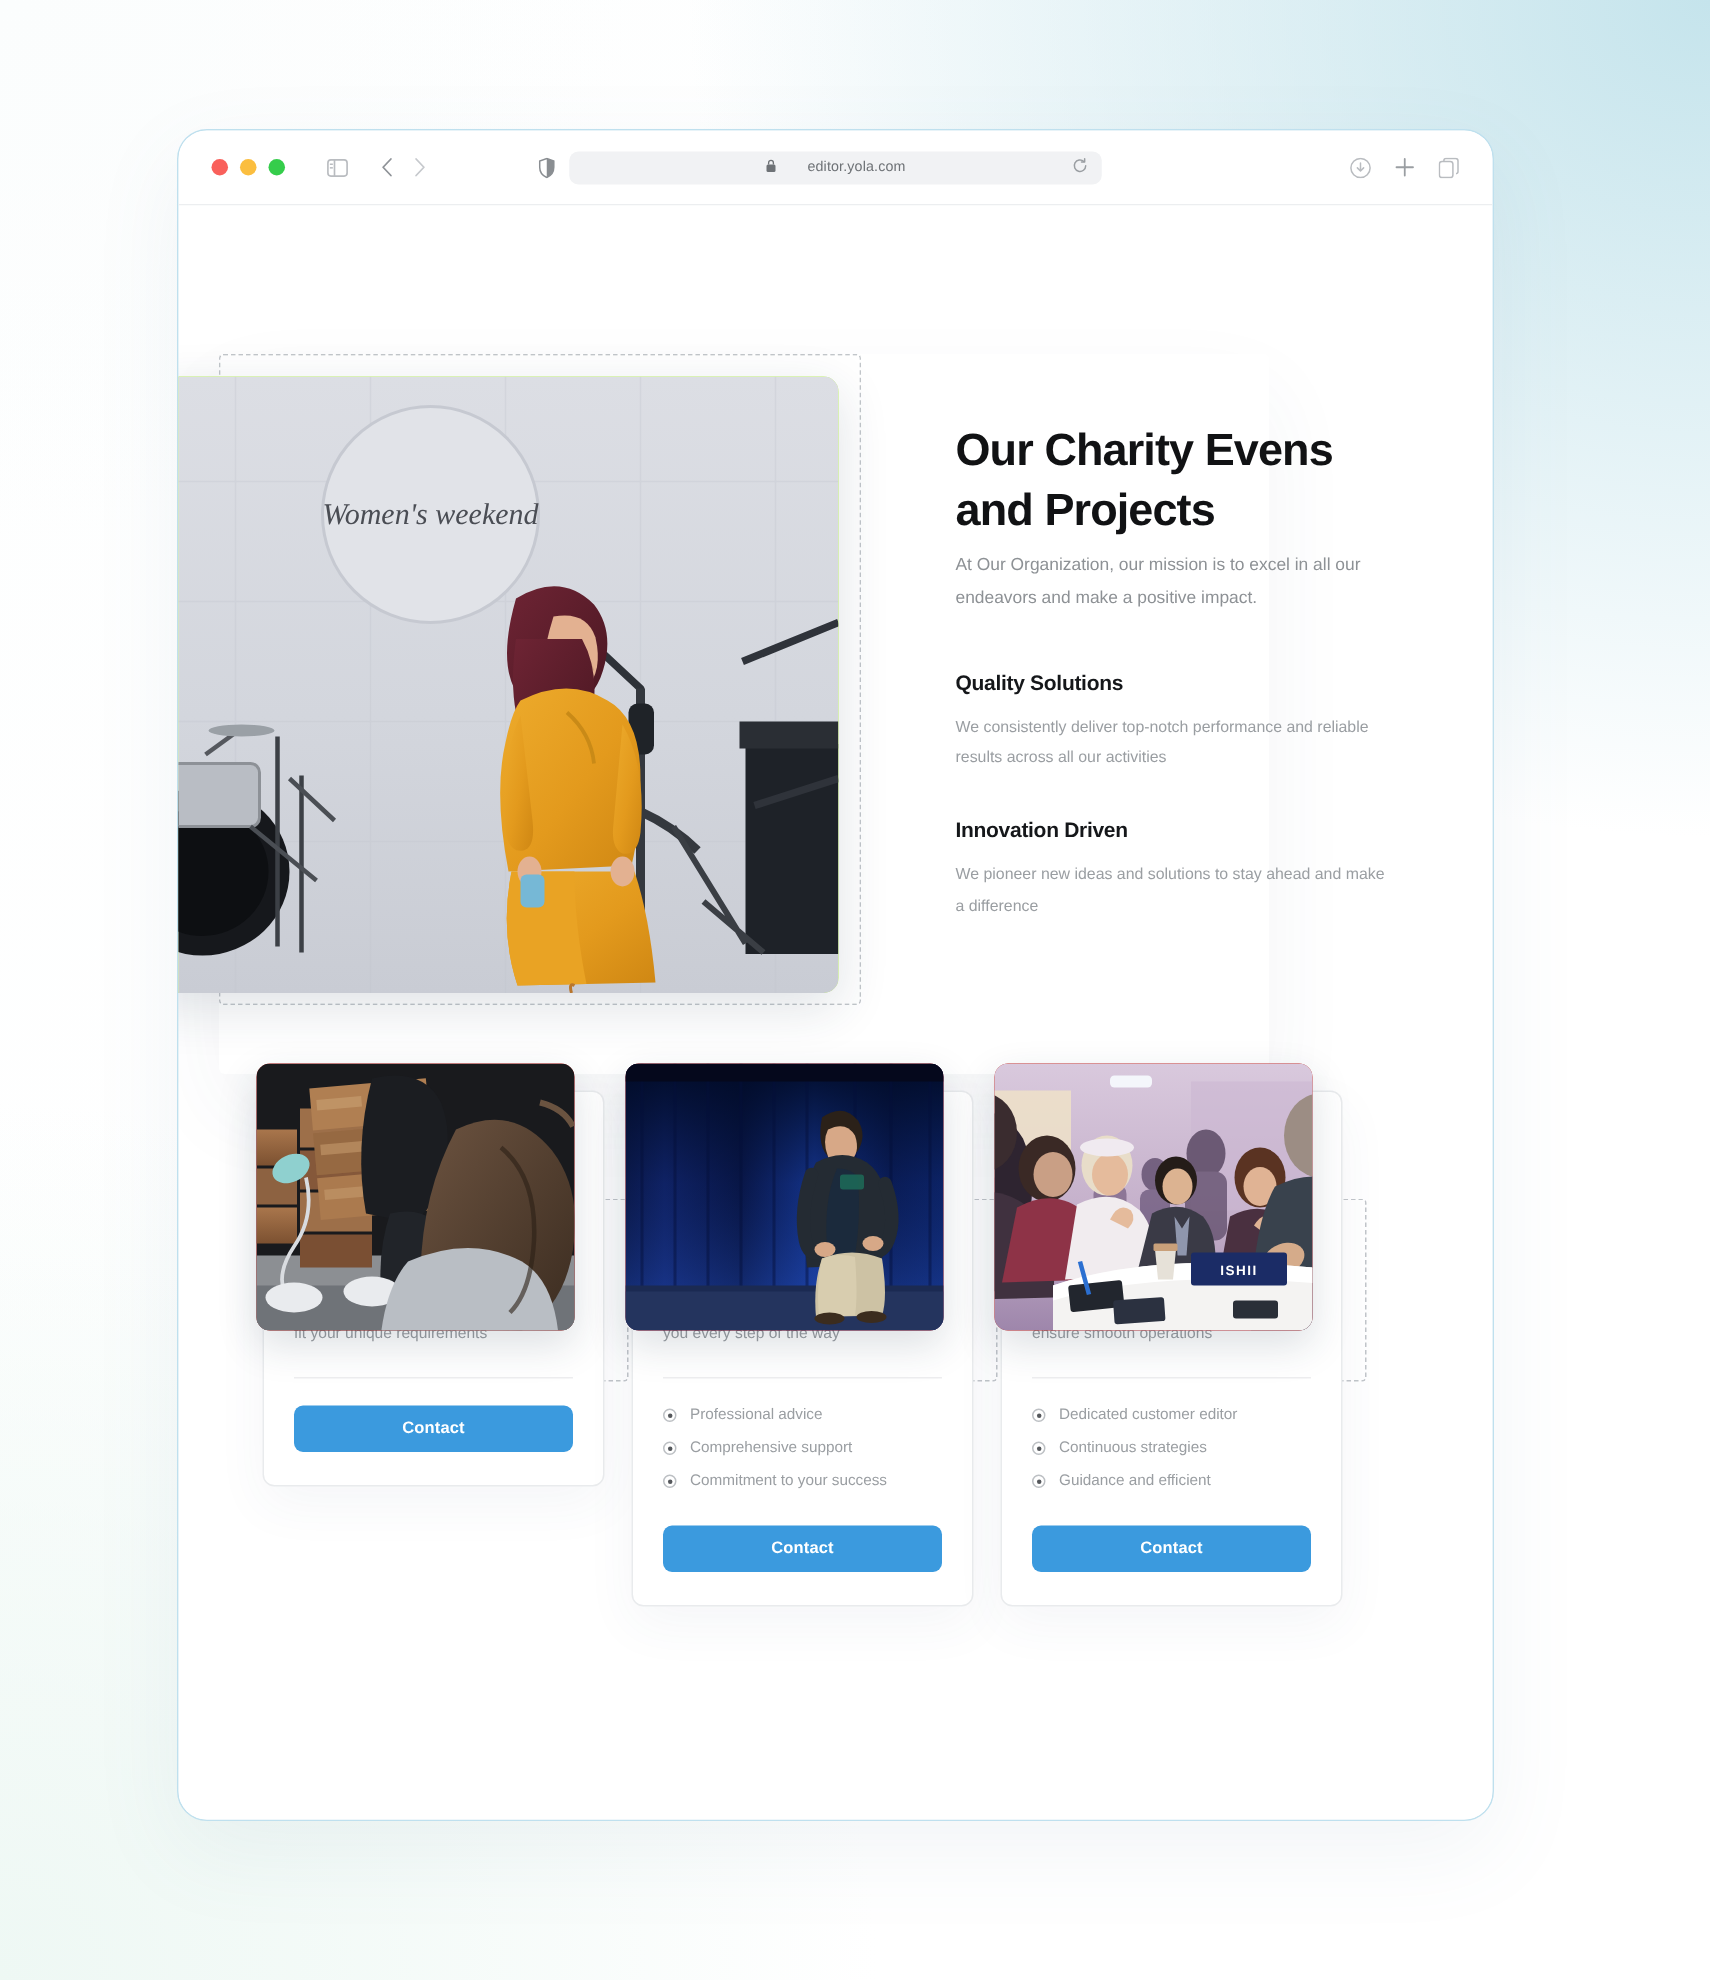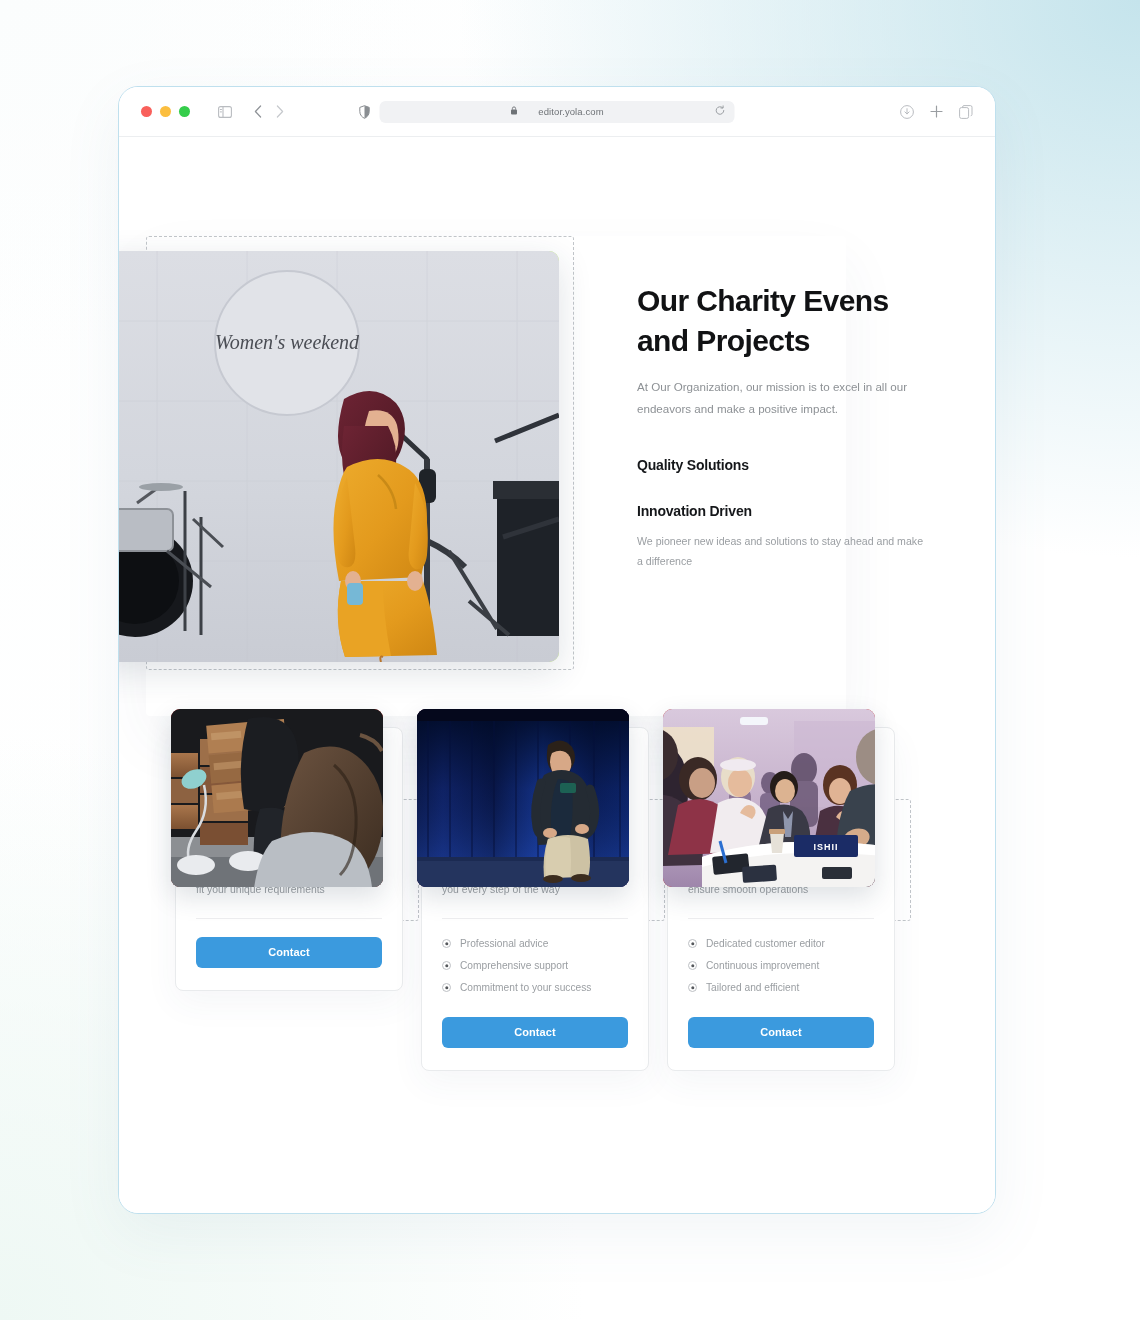--- a/index.html
+++ b/index.html
@@ -160,21 +160,21 @@
 
   .hero-title {
     font-size: 30px;
     line-height: 1.32;
     font-weight: 700;
     color: #111214;
     letter-spacing: -0.6px;
   }
 
   .hero-sub {
-    margin-top: 16px;
+    margin-top: 6px;
     font-size: 11.6px;
     line-height: 1.92;
     color: #8d9195;
   }
 
   .feature-block { margin-top: 36px; }
   .feature-block + .feature-block { margin-top: 30px; }
 
   .feature-title {
     font-size: 14px;
@@ -462,20 +462,21 @@
           </g>
         </svg>
       </div>
 
       <div class="hero-text">
         <h1 class="hero-title">Our Charity Evens and Projects</h1>
         <p class="hero-sub">At Our Organization, our mission is to excel in all our endeavors and make a positive impact.</p>
 
         <div class="feature-block">
           <h3 class="feature-title">Quality Solutions</h3>
+          <p class="feature-body">We consistently deliver top-notch performance and reliable results across all our activities</p>
         </div>
 
         <div class="feature-block">
           <h3 class="feature-title">Innovation Driven</h3>
           <p class="feature-body">We pioneer new ideas and solutions to stay ahead and make a difference</p>
         </div>
       </div>
     </section>
 
     <section class="cards-row">
@@ -687,25 +688,25 @@
           <h3 class="card-title">Comprehensive Support</h3>
           <p class="card-desc">We offer extensive support services to ensure smooth operations</p>
           <div class="card-divider"></div>
           <ul class="card-list">
             <li>
               <span class="bullet"></span>
               <span>Dedicated customer editor</span>
             </li>
             <li>
               <span class="bullet"></span>
-              <span>Continuous improvement</span>
+              <span>Continuous strategies</span>
             </li>
             <li>
               <span class="bullet"></span>
-              <span>Tailored and efficient</span>
+              <span>Guidance and efficient</span>
             </li>
           </ul>
           <button class="contact-btn">Contact</button>
         </div>
       </div>
 
     </section>
   </div>
 </div>
 

